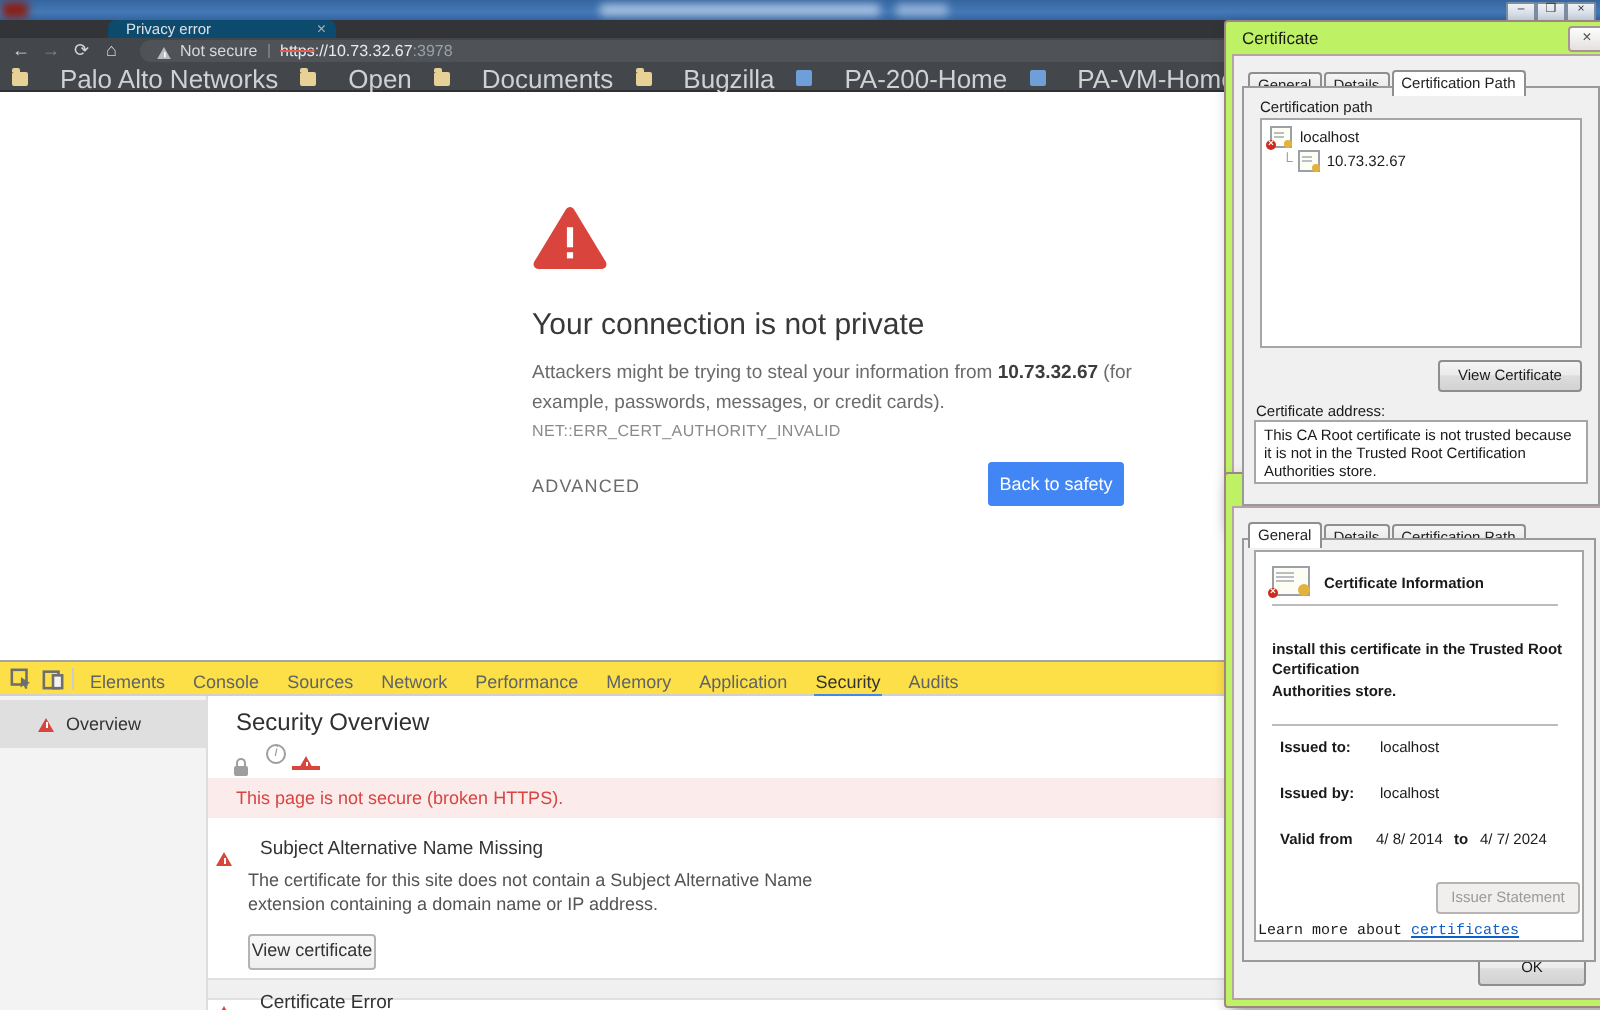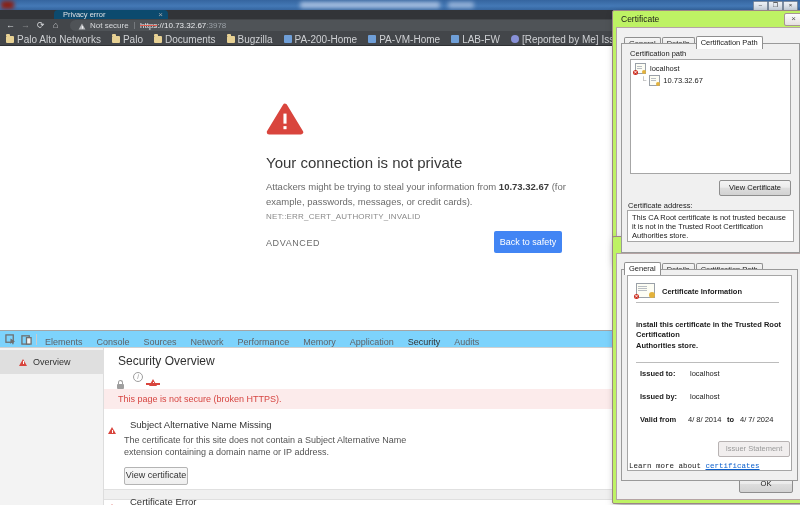--- a/index.html
+++ b/index.html
@@ -18,36 +18,36 @@
   #tab .x{position:absolute;right:5px;top:0;color:#a9abae;font-size:8px;line-height:9px;}
   .winctl{color:#c7c9cc;font-size:8px;line-height:9px;}
   #toolbar{left:0;top:19px;width:800px;height:13px;background:#43464a;}
   .navic{color:#d4d6d9;font-size:9px;line-height:13px;top:0;}
   .navic.dis{color:#85878a;}
   #omnibox{left:70px;top:20px;width:705px;height:11px;background:#4f5357;border-radius:6px;color:#d7d9dc;font-size:8px;line-height:11px;}
   #omnibox .sep{position:absolute;left:64px;top:2px;width:1px;height:7px;background:#75797d;}
   .strike{text-decoration:line-through;text-decoration-color:#e25d50;}
   #bookmarksbar{left:0;top:32px;width:800px;height:14px;background:#43464a;border-bottom:1px solid #2e3033;box-sizing:border-box;}
   #bookmarks-items{position:absolute;left:6px;top:0;height:14px;display:flex;align-items:center;gap:11px;white-space:nowrap;}
-  .bm{display:inline-flex;align-items:center;gap:3px;color:#cfd1d4;font-size:10px;}
+  .bm{display:inline-flex;align-items:center;gap:16px;color:#cfd1d4;font-size:13px;}
   .bmi{display:inline-block;width:8px;height:7px;}
   .bmi.folder{background:#e7d194;border-radius:1px;position:relative;}
   .bmi.folder::before{content:"";position:absolute;left:0;top:-2px;width:4px;height:2px;background:#e7d194;border-radius:1px 1px 0 0;}
   .bmi.site-blue{background:#6f9fd8;border-radius:1px;height:8px;}
   .bmi.bugzilla{background:#8891d8;border-radius:50%;height:8px;}
   .bmi.globe{background:#58b0a8;border-radius:50%;height:8px;}
   
   #errbody{color:#6b6b6b;font-size:9.5px;line-height:1.55;}
   #errbody b{color:#3c3c3c;}
   #errcode{color:#8a8a8a;font-size:8px;letter-spacing:.2px;}
   #advanced{color:#6b6b6b;font-size:9px;letter-spacing:.6px;}
   #backbtn{background:#4285f4;color:#fff;font-size:9px;text-align:center;line-height:22px;border-radius:2px;}
   
   #devtools{left:0;top:330px;width:800px;height:175px;background:#fff;border-top:1px solid #a5a5a5;box-sizing:border-box;}
-  #dt-toolbar{position:absolute;left:0;top:0;width:800px;height:17px;background:#7dd3fc;border-bottom:1px solid #d0d0d0;box-sizing:border-box;}
+  #dt-toolbar{position:absolute;left:0;top:0;width:800px;height:17px;background:#fde047;border-bottom:1px solid #d0d0d0;box-sizing:border-box;}
   .dt-tab{font-size:9px;color:#5f6368;line-height:16px;padding:0 7px;display:inline-block;position:relative;}
   .dt-tab.active{color:#333;}
   .dt-tab.active::after{content:"";position:absolute;left:6px;right:6px;bottom:0;height:2px;background:#4285f4;}
   #dt-side{position:absolute;left:0;top:17px;width:104px;height:158px;background:#f3f3f3;border-right:1px solid #ddd;box-sizing:border-box;}
   #dt-side-row{position:absolute;left:0;top:2px;width:104px;height:24px;background:#dfdfdf;display:flex;align-items:center;gap:6px;padding-left:19px;box-sizing:border-box;font-size:9px;color:#333;}
   #dt-main{position:absolute;left:104px;top:17px;width:696px;height:158px;background:#fff;}
   #dt-title{position:absolute;left:14px;top:6px;font-size:12px;color:#303030;}
   #dt-banner{position:absolute;left:0px;top:41px;width:696px;height:20px;background:#fcebeb;color:#d64541;font-size:9px;line-height:20px;padding-left:14px;box-sizing:border-box;}
   .dt-sec-h{font-size:9.5px;color:#333;}
   .dt-sec-b{font-size:9px;color:#545454;line-height:1.35;}
@@ -129,21 +129,21 @@
   </div>
 
   <div class="abs" id="bookmarksbar">
     <div id="bookmarks-items">
         <span class="bm">
           <span class="bmi folder"></span>
           <span>Palo Alto Networks</span>
         </span>
         <span class="bm">
           <span class="bmi folder"></span>
-          <span>Palo</span>
+          <span>Open</span>
         </span>
         <span class="bm">
           <span class="bmi folder"></span>
           <span>Documents</span>
         </span>
         <span class="bm">
           <span class="bmi folder"></span>
           <span>Bugzilla</span>
         </span>
         <span class="bm">

